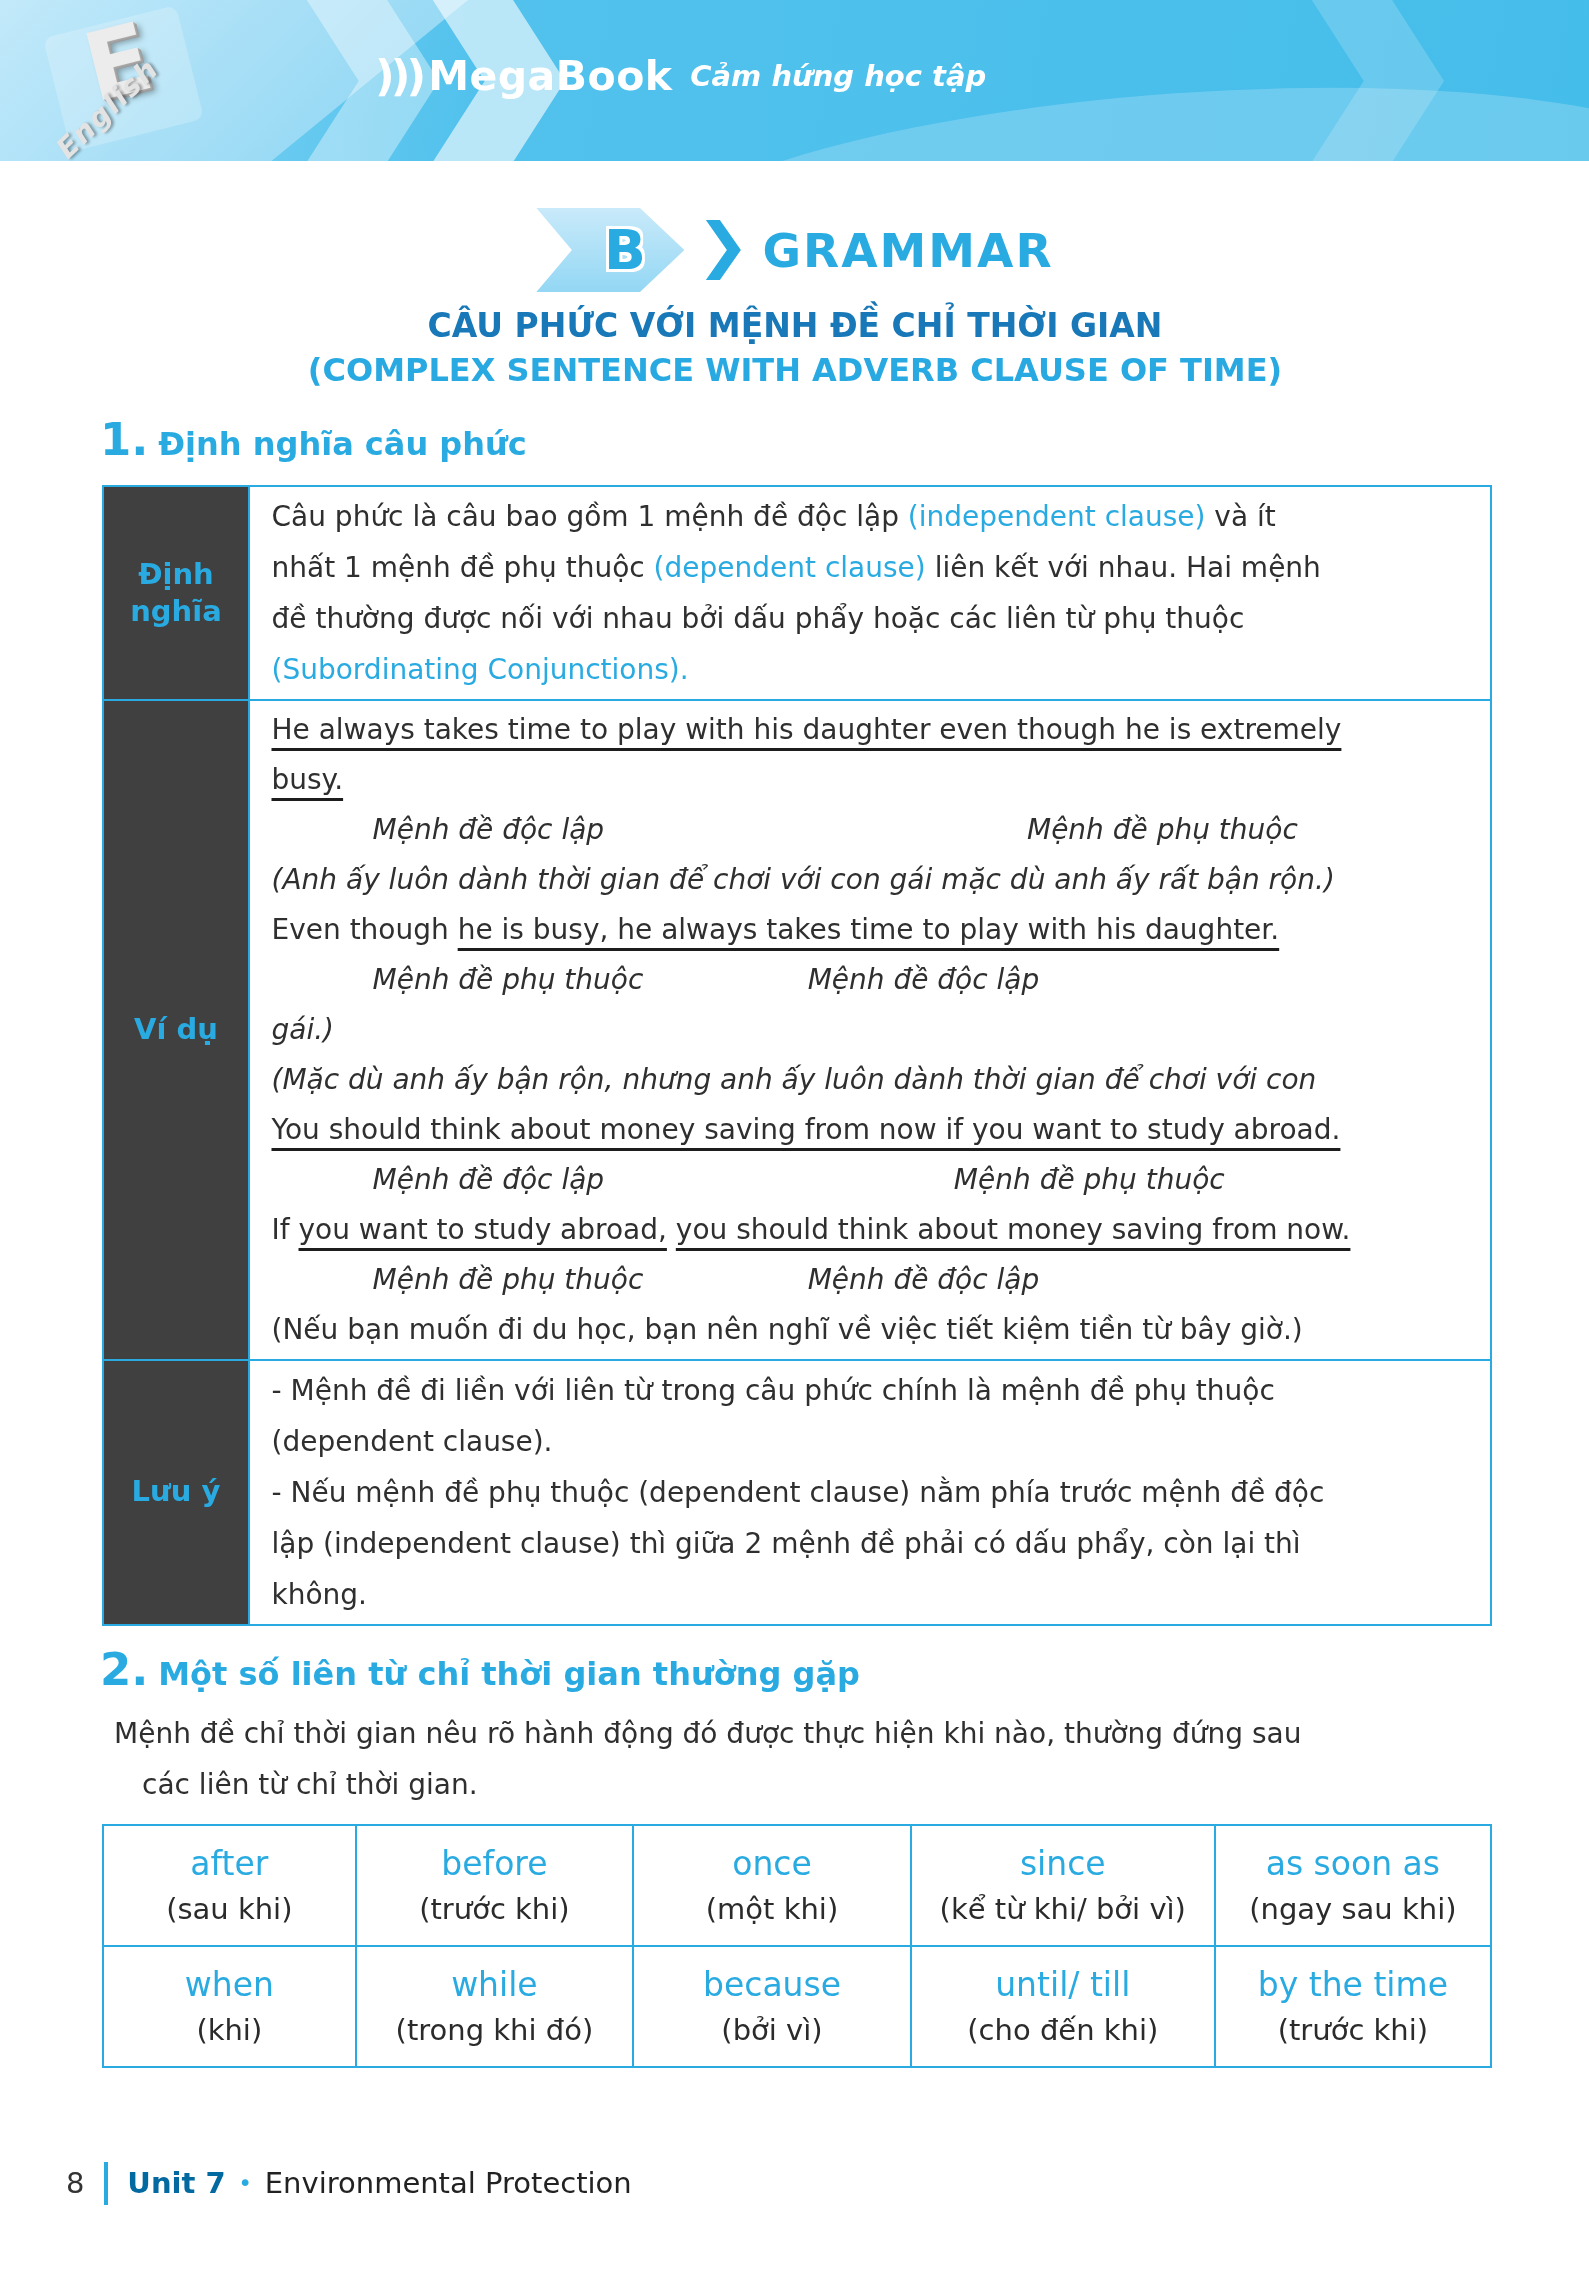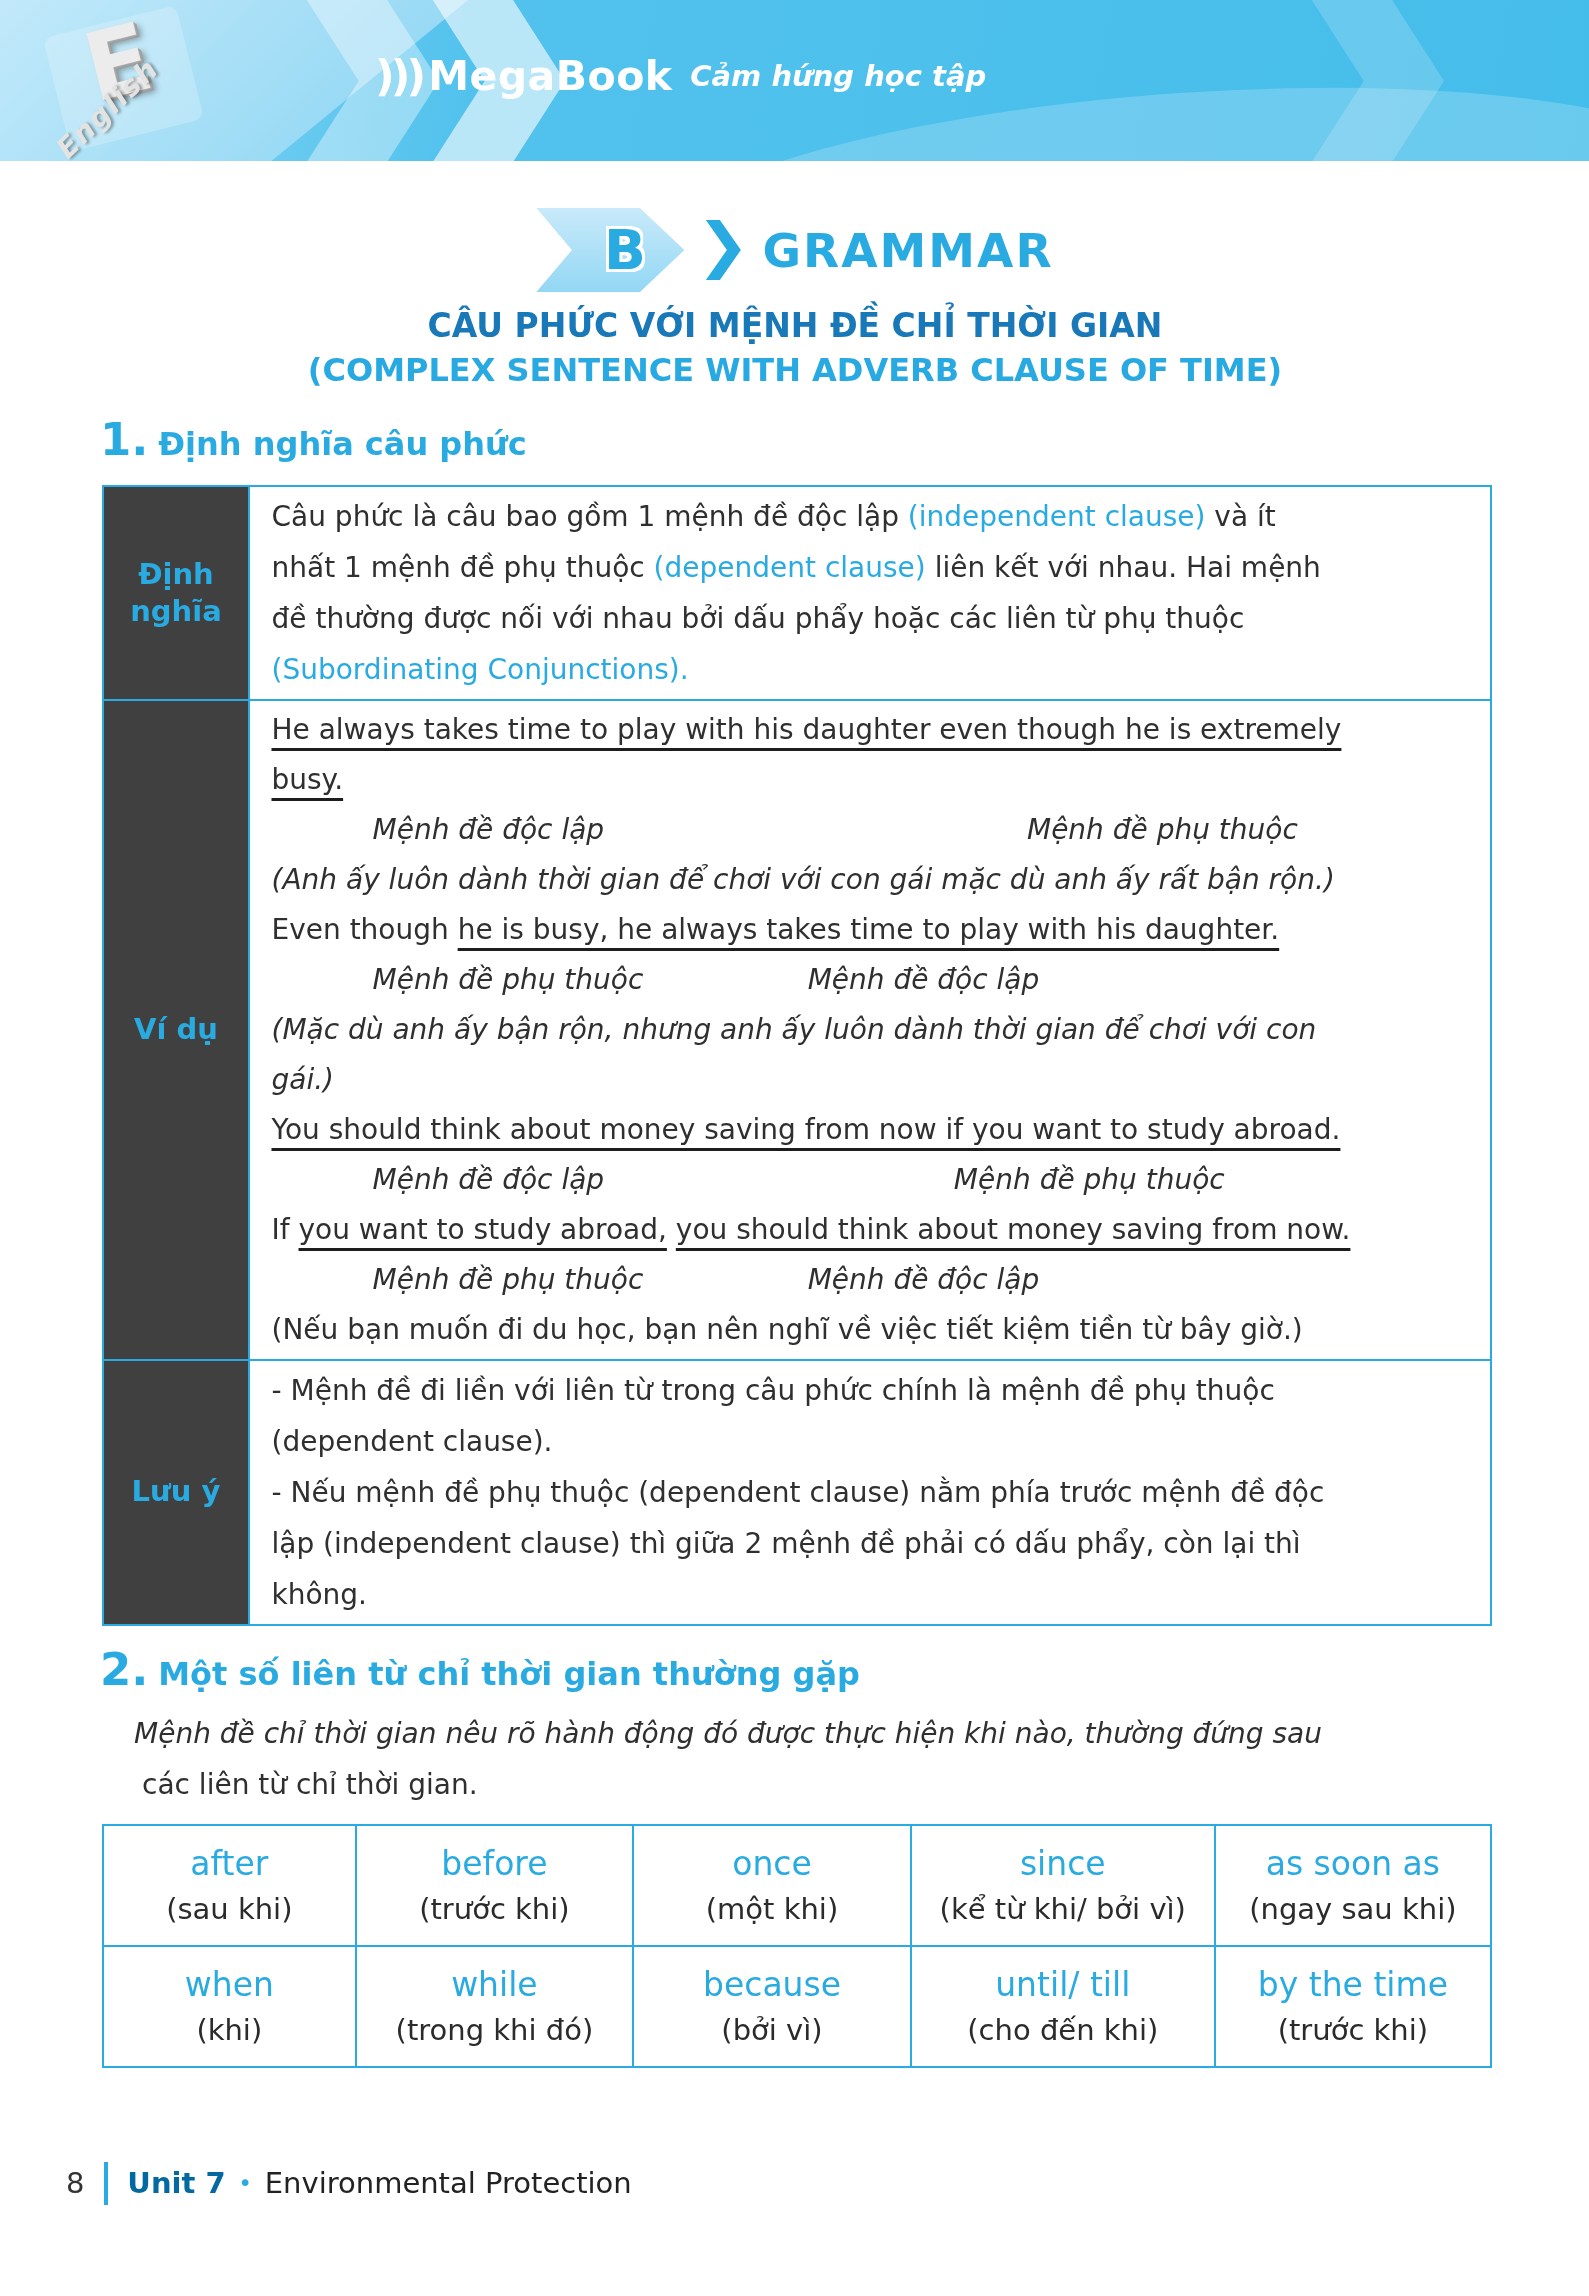--- a/index.html
+++ b/index.html
@@ -132,22 +132,22 @@
 
   <div class="trow">
     <div class="tlabel">Ví dụ</div>
     <div class="tcontent ex">
       <div class="line"><span class="u">He always takes time to play with his daughter even though he is extremely</span></div>
       <div class="line"><span class="u">busy.</span></div>
       <div class="line labline"><span class="la" style="margin-left:101px;">Mệnh đề độc lập</span><span class="lb" style="left:62%;">Mệnh đề phụ thuộc</span></div>
       <div class="line it">(Anh ấy luôn dành thời gian để chơi với con gái mặc dù anh ấy rất bận rộn.)</div>
       <div class="line"><span>Even though </span><span class="u">he is busy, he always takes time to play with his daughter.</span></div>
       <div class="line labline"><span class="la" style="margin-left:101px;">Mệnh đề phụ thuộc</span><span class="lb" style="left:44%;">Mệnh đề độc lập</span></div>
+      <div class="line it">gái.)</div>
       <div class="line it">(Mặc dù anh ấy bận rộn, nhưng anh ấy luôn dành thời gian để chơi với con</div>
-      <div class="line it">gái.)</div>
       <div class="line"><span class="u">You should think about money saving from now if you want to study abroad.</span></div>
       <div class="line labline"><span class="la" style="margin-left:101px;">Mệnh đề độc lập</span><span class="lb" style="left:56%;">Mệnh đề phụ thuộc</span></div>
       <div class="line"><span>If </span><span class="u">you want to study abroad,</span><span> </span><span class="u">you should think about money saving from now.</span></div>
       <div class="line labline"><span class="la" style="margin-left:101px;">Mệnh đề phụ thuộc</span><span class="lb" style="left:44%;">Mệnh đề độc lập</span></div>
       <div class="line">(Nếu bạn muốn đi du học, bạn nên nghĩ về việc tiết kiệm tiền từ bây giờ.)</div>
     </div>
   </div>
 
   <div class="trow">
     <div class="tlabel">Lưu ý</div>
@@ -161,21 +161,21 @@
   </div>
 
 </div>
 
 <div class="sec-head" style="margin-top:17.6px;">
   <span class="sec-num">2.</span>
   <span class="sec-title">Một số liên từ chỉ thời gian thường gặp</span>
 </div>
 
 <div class="intro">
-  <div class="line" style="margin-left:32px;font-style:italic;">Mệnh đề chỉ thời gian nêu rõ hành động đó được thực hiện khi nào, thường đứng sau</div>
+  <div class="line" style="margin-left:12px;">Mệnh đề chỉ thời gian nêu rõ hành động đó được thực hiện khi nào, thường đứng sau</div>
   <div class="line">các liên từ chỉ thời gian.</div>
 </div>
 
 <table class="conj-table">
   <colgroup>
     <col style="width:18.2%">
       <col style="width:20%">
       <col style="width:20%">
       <col style="width:21.9%">
       <col style="width:19.9%">

